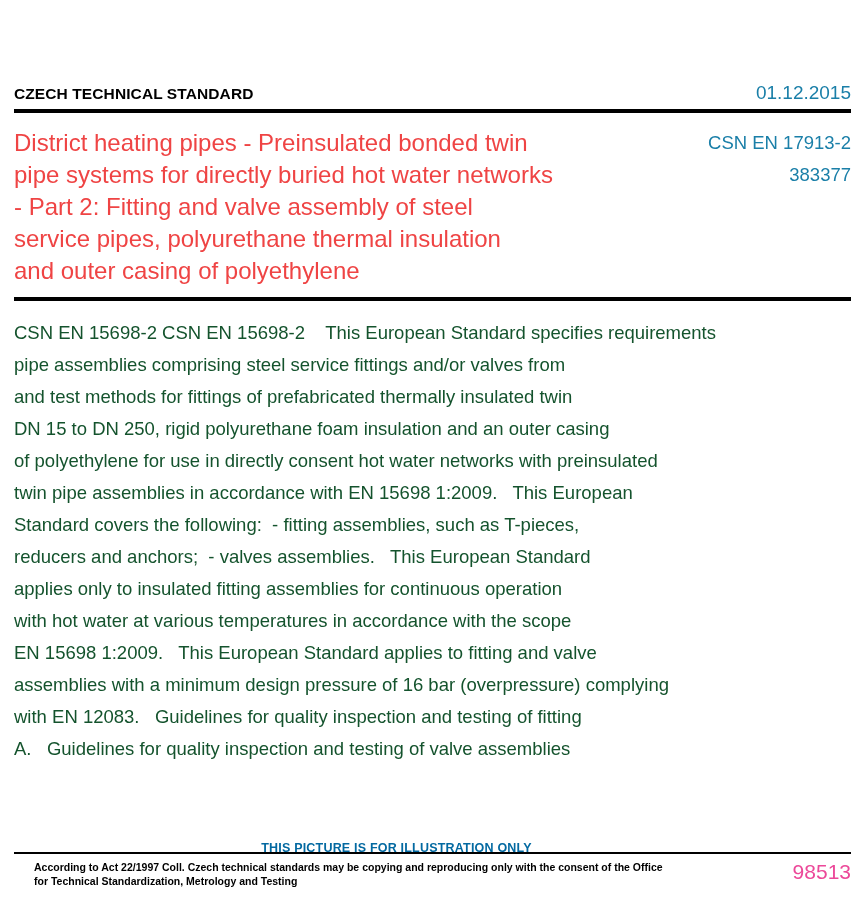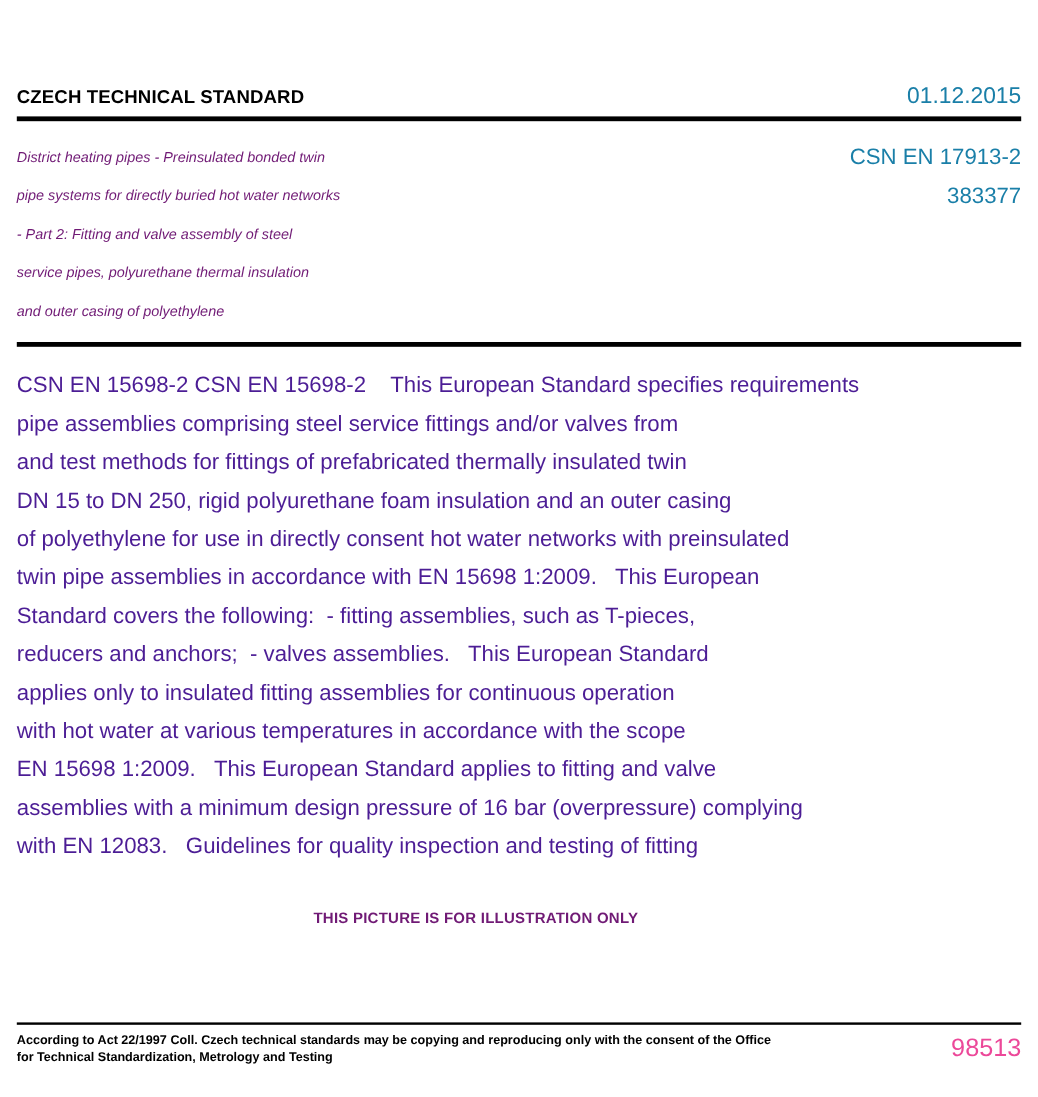--- a/index.html
+++ b/index.html
@@ -15,21 +15,21 @@
     position: relative;
     overflow: hidden;
   }
   .page {
     position: absolute;
     left: 0;
     top: 0;
     width: 865px;
     height: 914px;
     box-sizing: border-box;
-    padding: 0 14px;
+    padding: 12px 14px;
   }
 
   
   .header-row {
     display: flex;
     align-items: baseline;
     justify-content: space-between;
     margin-top: 70px;
   }
   .header-title {
@@ -60,68 +60,68 @@
     margin-top: 6px;
   }
 
   
   .title-block {
     display: flex;
     justify-content: space-between;
     margin-top: 14px;
   }
   .title-left {
-    font-size: 12px;
+    font-size: 24px;
     line-height: 32px;
-    color: #701a75;
+    color: #ef4444;
     max-width: 620px;
-    font-style: italic;
   }
   .title-right {
     text-align: right;
     font-size: 18.5px;
     line-height: 32px;
     color: #1a7fa8;
     white-space: nowrap;
   }
 
   
   .abstract {
     margin-top: 16px;
     font-size: 18.5px;
     line-height: 32px;
-    color: #4c1d95;
+    color: #14532d;
   }
   .abstract .line {
     white-space: pre;
   }
 
   
   .illus-note {
-    margin-top: 37px;
+    margin-top: 76px;
     text-align: center;
     padding-right: 72px;
     font-size: 12.5px;
     font-weight: bold;
-    color: #701a75;
+    color: #0369a1;
     letter-spacing: 0.2px;
   }
 
   
   .footer {
     position: absolute;
     left: 14px;
     right: 14px;
     bottom: 26px;
   }
   .footer-body {
     display: flex;
     justify-content: space-between;
-    align-items: center;
+    align-items: flex-start;
     margin-top: 6px;
+    margin-left: 20px;
   }
   .footer-text {
     font-size: 10.5px;
     font-weight: bold;
     color: #000000;
     line-height: 14px;
     max-width: 640px;
   }
   .footer-number {
     font-size: 21px;
@@ -163,20 +163,21 @@
     <div class="line">DN 15 to DN 250, rigid polyurethane foam insulation and an outer casing</div>
     <div class="line">of polyethylene for use in directly consent hot water networks with preinsulated</div>
     <div class="line">twin pipe assemblies in accordance with EN 15698 1:2009.   This European</div>
     <div class="line">Standard covers the following:  - fitting assemblies, such as T-pieces,</div>
     <div class="line">reducers and anchors;  - valves assemblies.   This European Standard</div>
     <div class="line">applies only to insulated fitting assemblies for continuous operation</div>
     <div class="line">with hot water at various temperatures in accordance with the scope</div>
     <div class="line">EN 15698 1:2009.   This European Standard applies to fitting and valve</div>
     <div class="line">assemblies with a minimum design pressure of 16 bar (overpressure) complying</div>
     <div class="line">with EN 12083.   Guidelines for quality inspection and testing of fitting</div>
+    <div class="line">A.   Guidelines for quality inspection and testing of valve assemblies</div>
   </div>
 
   <div class="illus-note">THIS PICTURE IS FOR ILLUSTRATION ONLY</div>
 
   <div class="footer">
     <div class="rule-thin"></div>
     <div class="footer-body">
       <div class="footer-text">
         <div>According to Act 22/1997 Coll. Czech technical standards may be copying and reproducing only with the consent of the Office</div>
         <div>for Technical Standardization, Metrology and Testing</div>

